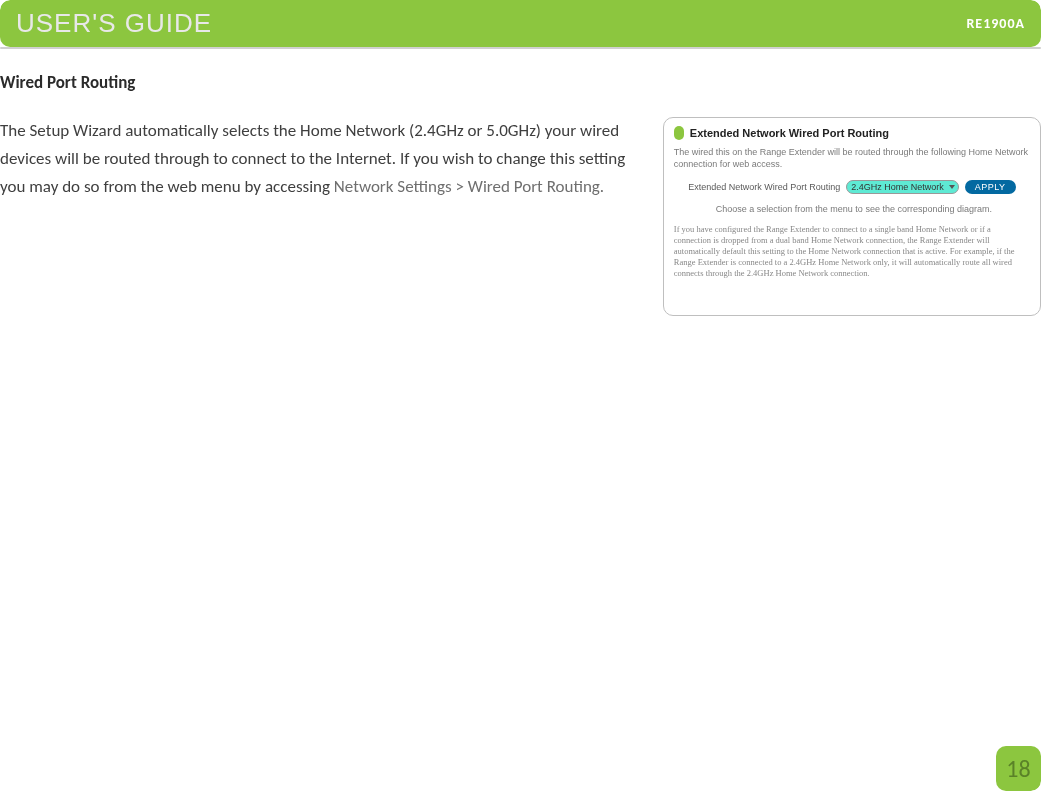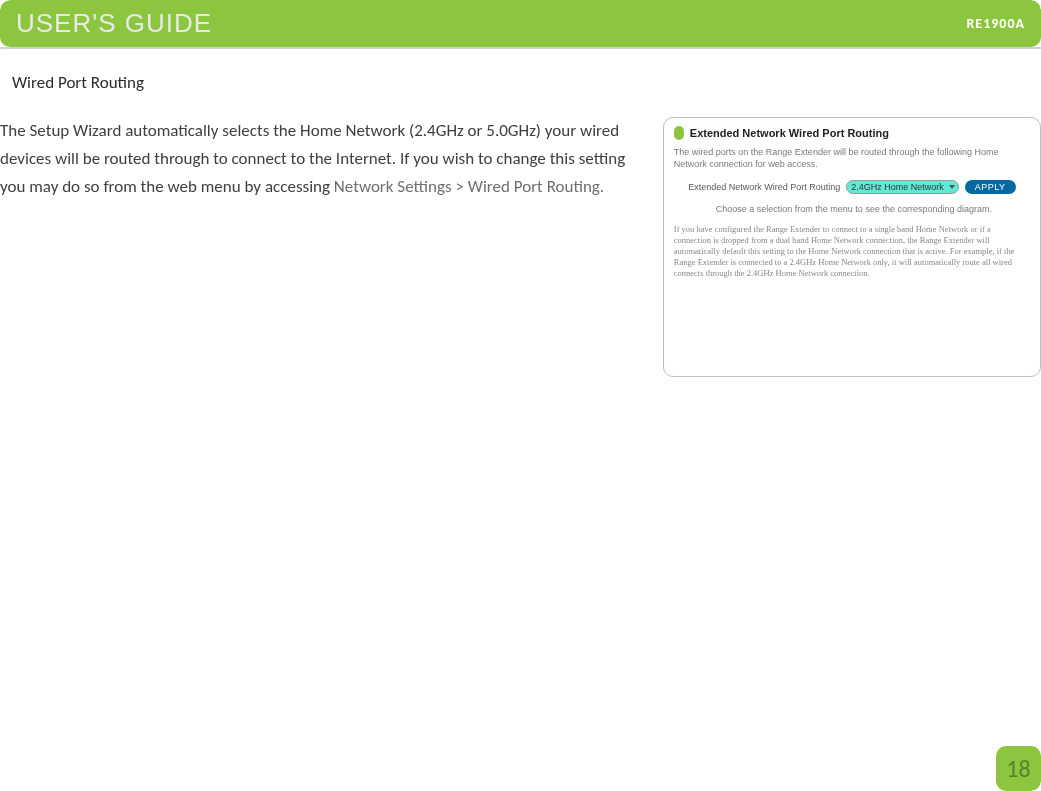--- a/index.html
+++ b/index.html
@@ -45,43 +45,43 @@
   }
   .content {
     position: absolute;
     top: 72px;
     left: 0;
     right: 0;
     padding: 0 0 0 0;
   }
   .section-title {
     font-size: 17px;
-    font-weight: normal;
+    font-weight: bold;
     color: #2b2b2b;
     margin-bottom: 24px;
-    padding-left: 12px;
+    padding-left: 0;
   }
   .body-wrap {
     display: flex;
     align-items: flex-start;
     gap: 26px;
   }
   .body-text {
     width: 640px;
     font-size: 17px;
     line-height: 1.65;
     color: #3f3f3f;
   }
   .body-text .nav-path {
     color: #6f6f6f;
   }
   .figure {
     border: 1px solid #bfbfbf;
     width: 380px;
-    height: 260px;
+    height: 199px;
     background: #ffffff;
     padding: 8px 10px 13px 10px;
     font-family: Arial, sans-serif;
   }
   .fig-titlebar {
     display: flex;
     align-items: center;
     gap: 6px;
     margin-bottom: 6px;
   }
@@ -181,21 +181,21 @@
   <div class="body-wrap">
     <div class="body-text">
       <span>The Setup Wizard automatically selects the Home Network (2.4GHz or 5.0GHz) your wired devices will be routed through to connect to the Internet. If you wish to change this setting you may do so from the web menu by accessing </span><span class="nav-path">Network Settings &gt; Wired Port Routing.</span>
     </div>
 
     <div class="figure">
       <div class="fig-titlebar">
         <div class="fig-green-box"></div>
         <div class="fig-title">Extended Network Wired Port Routing</div>
       </div>
-      <div class="fig-intro">The wired ports on the Range Extender will be routed through the following Home Network connection for web access.</div>
+      <div class="fig-intro">The wired this on the Range Extender will be routed through the following Home Network connection for web access.</div>
       <div class="fig-formrow">
         <span class="fig-label">Extended Network Wired Port Routing</span>
         <span class="fig-select">2.4GHz Home Network</span>
         <span class="fig-apply">APPLY</span>
       </div>
       <div class="fig-choose">Choose a selection from the menu to see the corresponding diagram.</div>
       <div class="fig-note">If you have configured the Range Extender to connect to a single band Home Network or if a connection is dropped from a dual band Home Network connection, the Range Extender will automatically default this setting to the Home Network connection that is active. For example, if the Range Extender is connected to a 2.4GHz Home Network only, it will automatically route all wired connects through the 2.4GHz Home Network connection.</div>
     </div>
   </div>
 </div>

